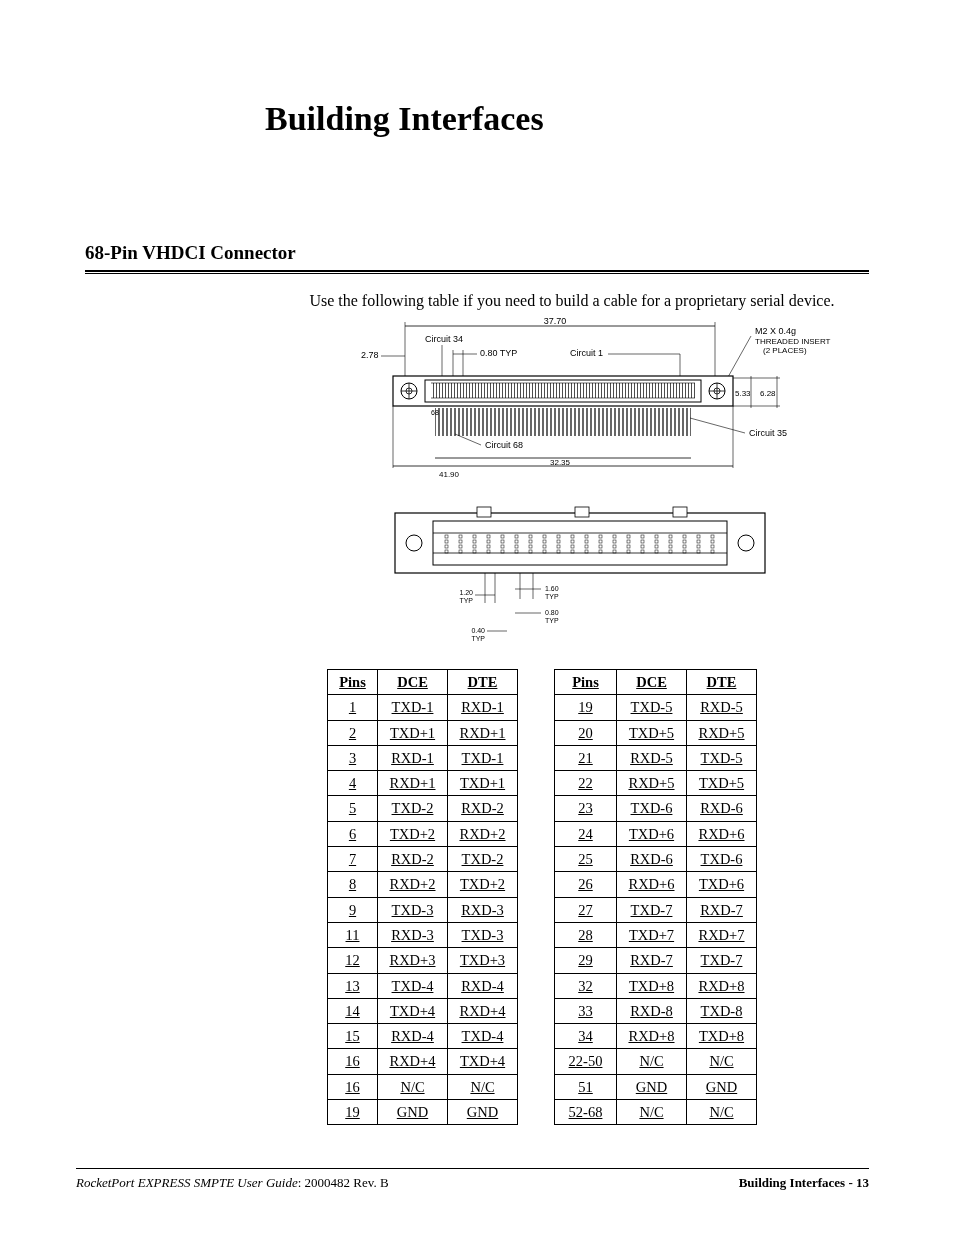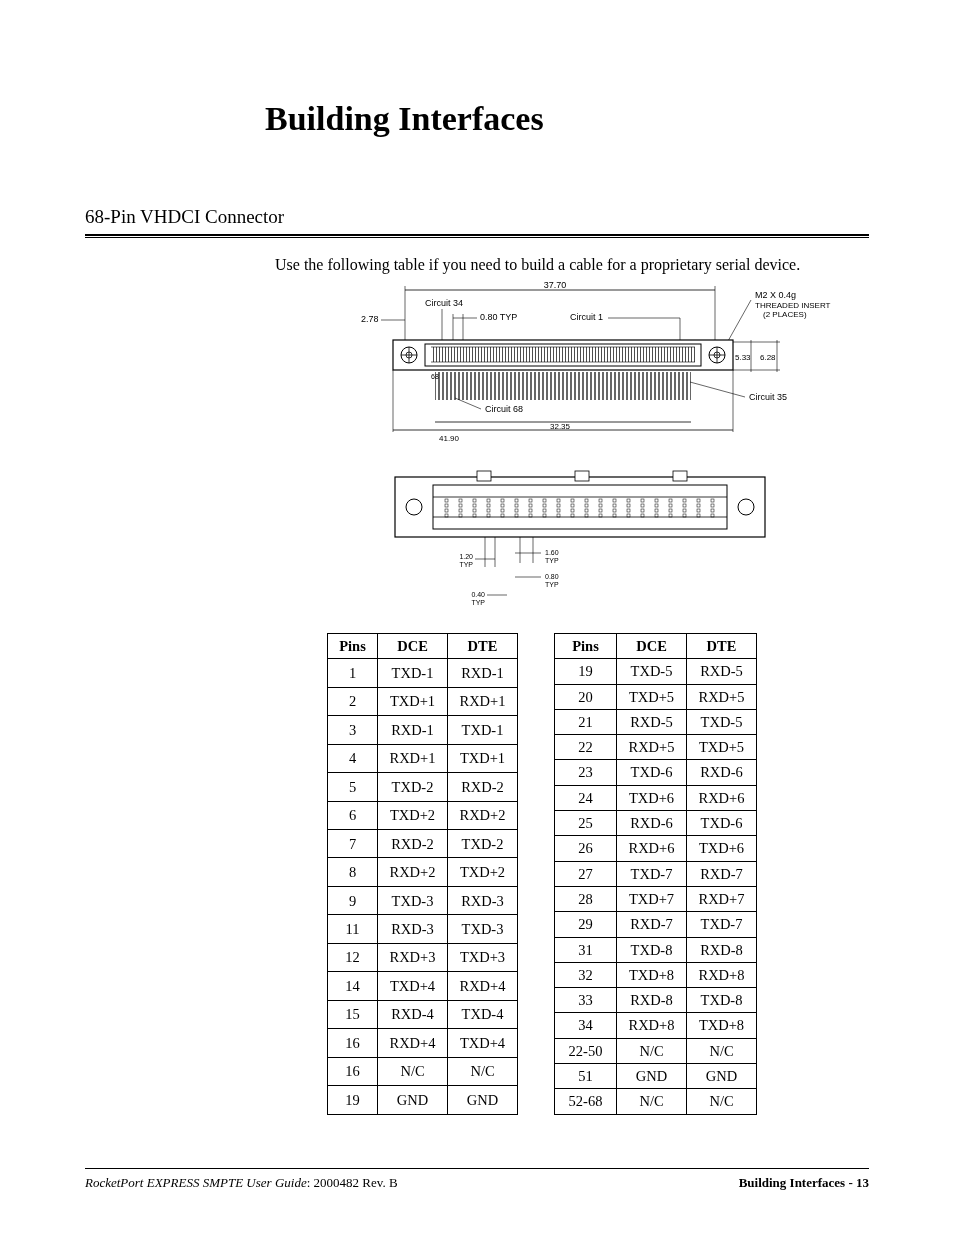--- a/index.html
+++ b/index.html
@@ -9,67 +9,69 @@
     background: #fff;
     font-family: "Times New Roman", Times, serif;
     color: #000;
     position: relative;
     padding: 100px 85px 60px 85px;
   }
   .chapter-title {
     font-size: 34px;
     font-weight: bold;
     margin-left: 180px;
-    margin-bottom: 68px;
+    margin-bottom: 104px;
   }
   .section-title {
     font-size: 19px;
-    font-weight: normal;
+    font-weight: bold;
     margin-bottom: 6px;
   }
   .hr-dbl {
     border-top: 2px solid #000;
     border-bottom: 1px solid #000;
     height: 4px;
     margin-bottom: 18px;
   }
   .intro {
     margin-left: 190px;
     font-size: 16px;
     margin-bottom: 8px;
+    text-align: center;
   }
   .diagram {
     margin-left: 260px;
     margin-bottom: 6px;
   }
   .diagram svg { display:block; }
   .tables {
     display: flex;
     gap: 36px;
     margin-left: 242px;
   }
   table.pin {
     border-collapse: collapse;
     font-size: 14.5px;
+    text-decoration: underline;
   }
   table.pin th, table.pin td {
     border: 1px solid #000;
     padding: 2px 8px;
     text-align: center;
     line-height: 1.4;
   }
   table.pin th { font-weight: bold; }
   table.pin td:first-child, table.pin th:first-child { width: 50px; }
   table.pin td:nth-child(2), table.pin th:nth-child(2) { width: 70px; }
   table.pin td:nth-child(3), table.pin th:nth-child(3) { width: 70px; text-align: center; }
   table.pin.right td:first-child, table.pin.right th:first-child { width: 62px; }
   .footer {
     position: absolute;
     bottom: 44px;
-    left: 85px;
+    left: 76px;
     right: 85px;
     border-top: 1px solid #000;
     padding-top: 6px;
     display: flex;
     justify-content: space-between;
     font-size: 13px;
   }
   .footer .left { font-style: italic; }
   .footer .left .rev { font-style: normal; }
   .footer .right b { font-weight: bold; }
@@ -345,20 +347,25 @@
           <td>11</td>
           <td>RXD-3</td>
           <td>TXD-3</td>
         </tr>
         <tr>
           <td>12</td>
           <td>RXD+3</td>
           <td>TXD+3</td>
         </tr>
         <tr>
+          <td>13</td>
+          <td>TXD-4</td>
+          <td>RXD-4</td>
+        </tr>
+        <tr>
           <td>14</td>
           <td>TXD+4</td>
           <td>RXD+4</td>
         </tr>
         <tr>
           <td>15</td>
           <td>RXD-4</td>
           <td>TXD-4</td>
         </tr>
         <tr>
@@ -436,25 +443,20 @@
           <td>28</td>
           <td>TXD+7</td>
           <td>RXD+7</td>
         </tr>
         <tr>
           <td>29</td>
           <td>RXD-7</td>
           <td>TXD-7</td>
         </tr>
         <tr>
-          <td>31</td>
-          <td>TXD-8</td>
-          <td>RXD-8</td>
-        </tr>
-        <tr>
           <td>32</td>
           <td>TXD+8</td>
           <td>RXD+8</td>
         </tr>
         <tr>
           <td>33</td>
           <td>RXD-8</td>
           <td>TXD-8</td>
         </tr>
         <tr>

